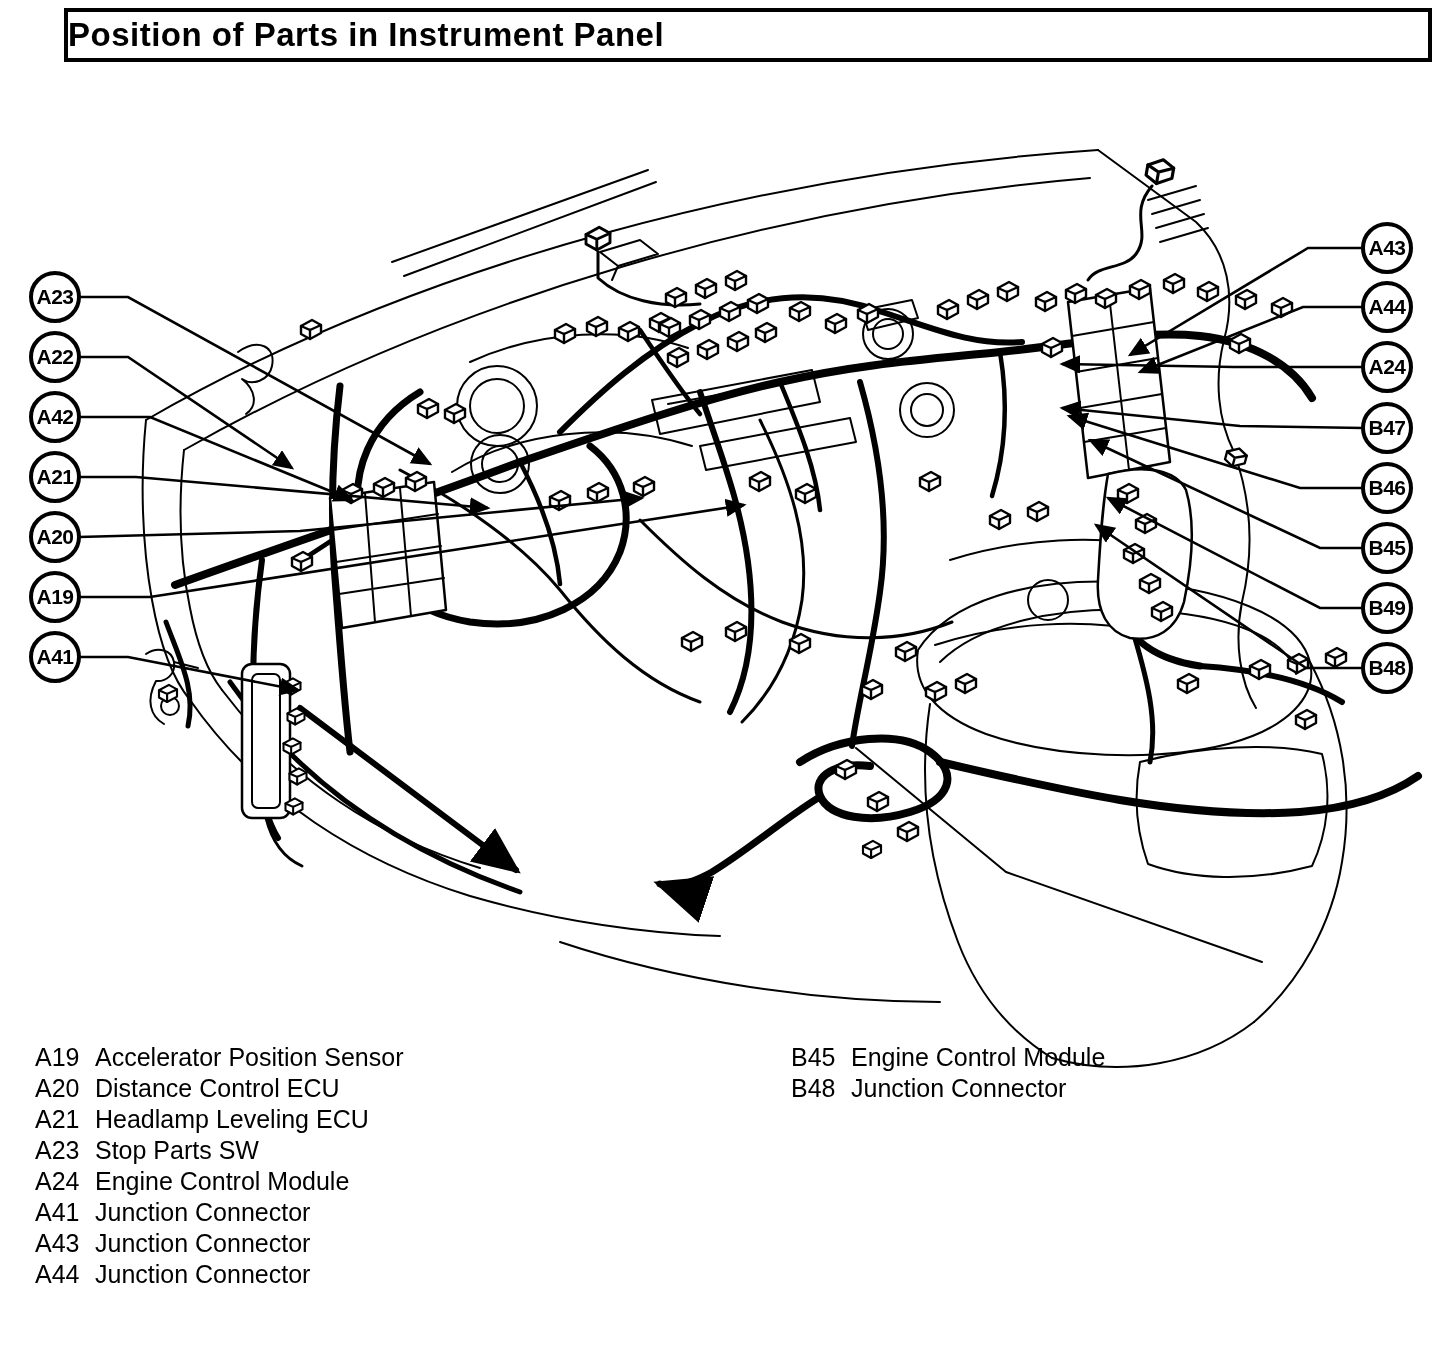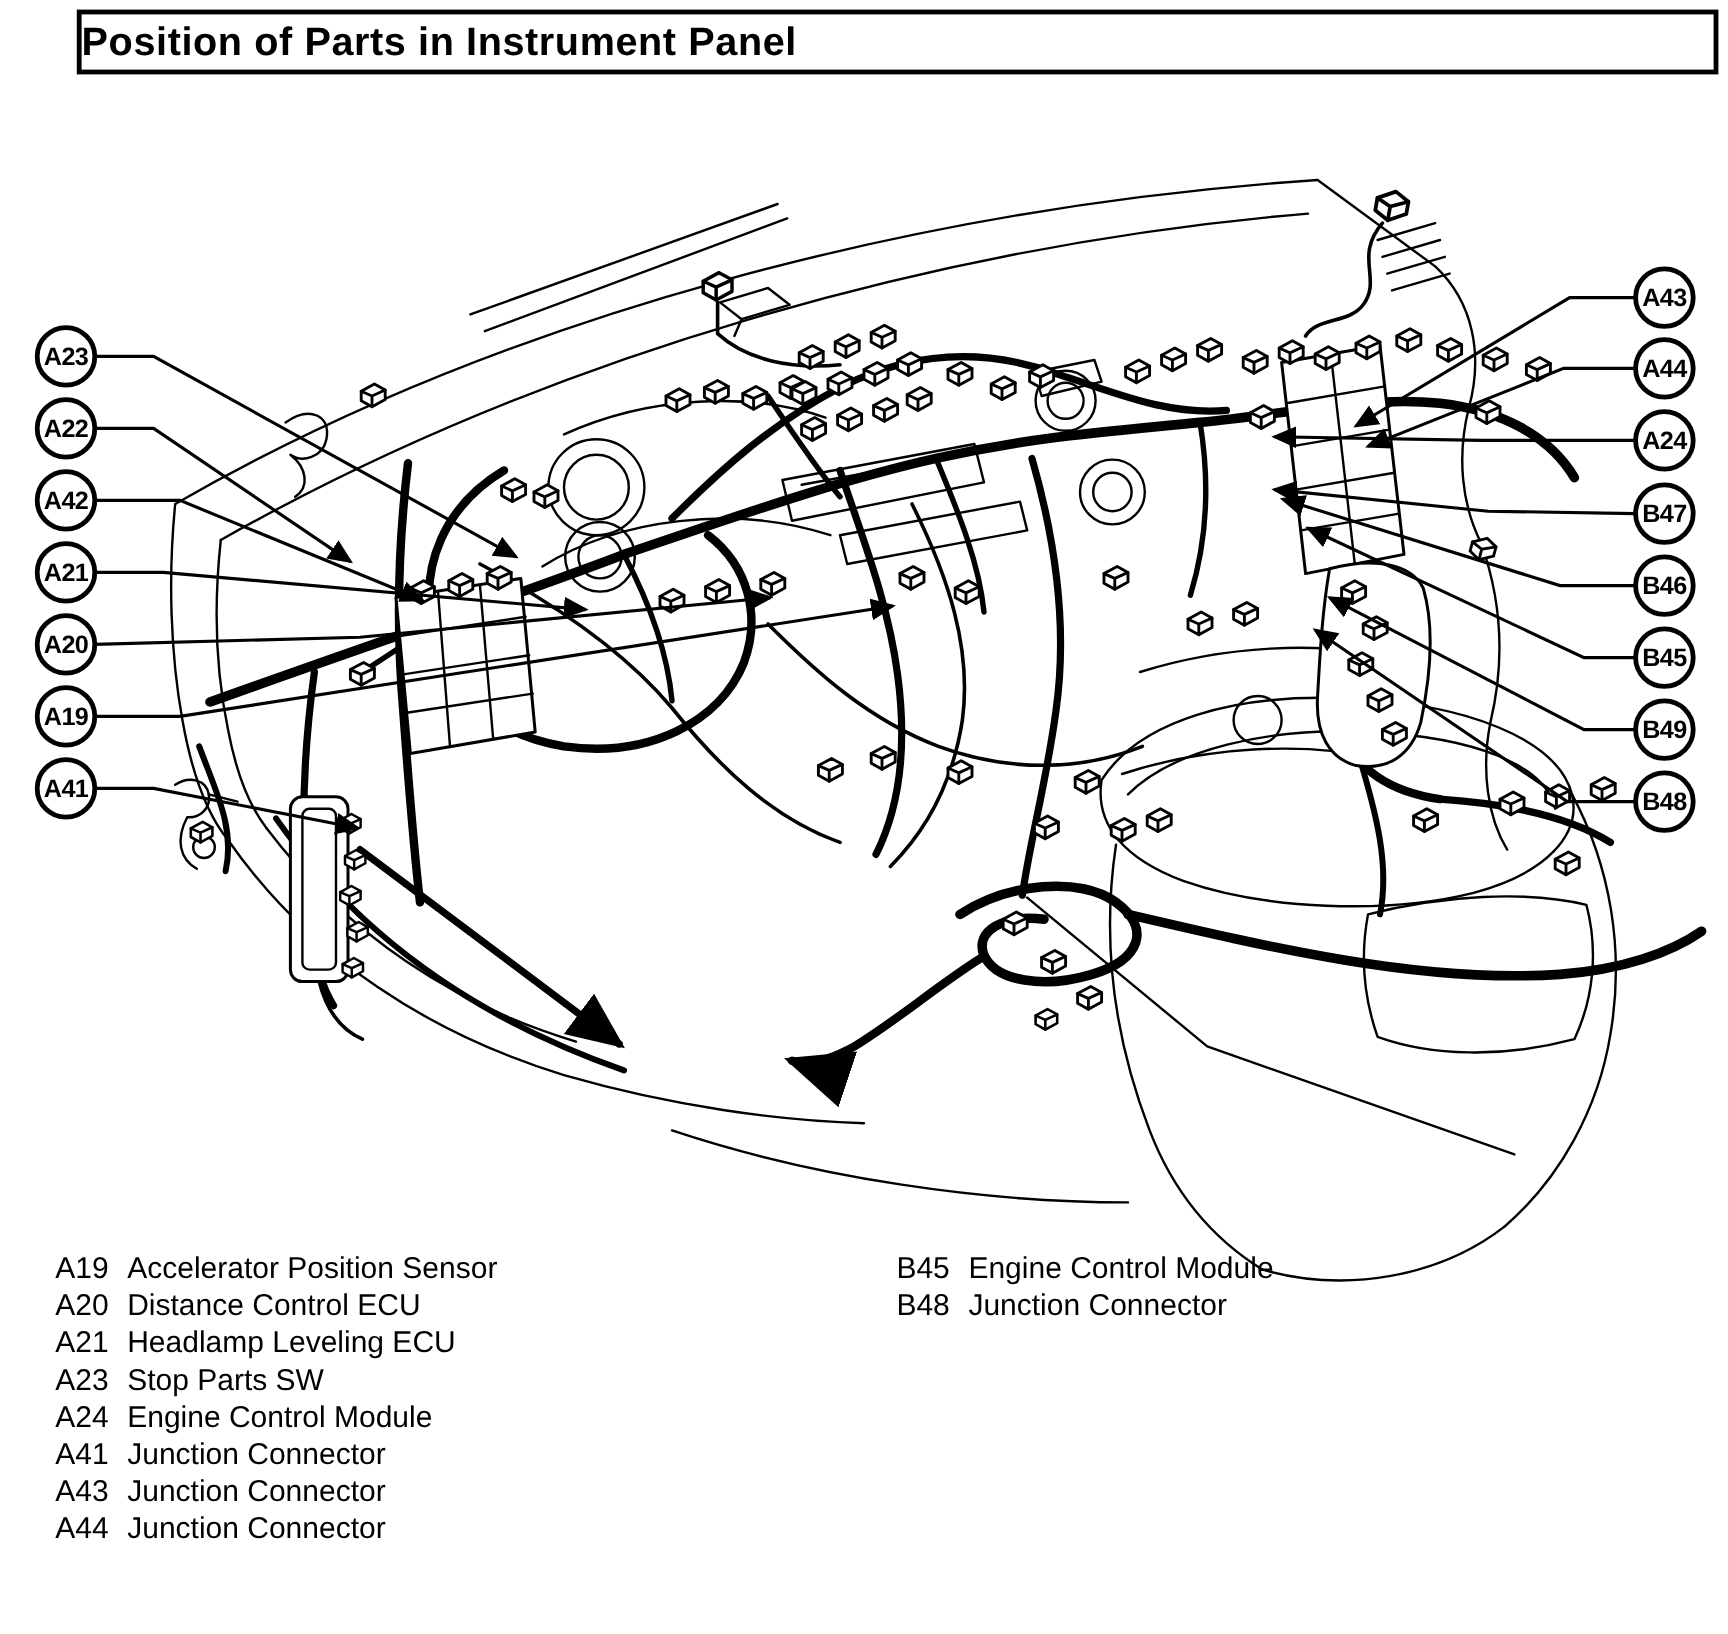--- a/index.html
+++ b/index.html
@@ -2,23 +2,23 @@
 <html><head>
 <meta charset="utf-8">
 <style>
   html,body{margin:0;padding:0;background:#fff;}
   .page{position:relative;width:1440px;height:1362px;background:#fff;overflow:hidden;
         font-family:"Liberation Sans",sans-serif;color:#000;}
   .title-box{position:absolute;left:36px;top:8px;width:1360px;height:46px;
              border:4px solid #000;display:flex;align-items:center;justify-content:flex-start;margin-left:28px;}
   .title-box span{font-size:33px;font-weight:bold;letter-spacing:.5px;}
   svg.diagram{position:absolute;left:0;top:0;width:1440px;height:1362px;}
-  .legend{position:absolute;top:1042px;font-size:25px;line-height:31px;margin-left:11px;}
+  .legend{position:absolute;top:1042px;font-size:25px;line-height:31px;}
   .legend.left{left:35px;}
-  .legend.right{left:736px;}
+  .legend.right{left:791px;}
   .legend-row{height:31px;white-space:nowrap;}
   .legend-id{display:inline-block;width:60px;}
   
   .thin{fill:none;stroke:#000;stroke-width:2;stroke-linecap:round;stroke-linejoin:round;}
   .mid{fill:none;stroke:#000;stroke-width:3;stroke-linecap:round;stroke-linejoin:round;}
   .harness{fill:none;stroke:#000;stroke-linecap:round;stroke-linejoin:round;}
   .boxfill{fill:#fff;stroke:#000;stroke-width:2.5;stroke-linejoin:round;}
   .leader{fill:none;stroke:#000;stroke-width:2.6;}
   .callout circle{fill:#fff;stroke:#000;stroke-width:4;}
   .callout text{font-family:"Liberation Sans",sans-serif;font-size:21px;font-weight:bold;

